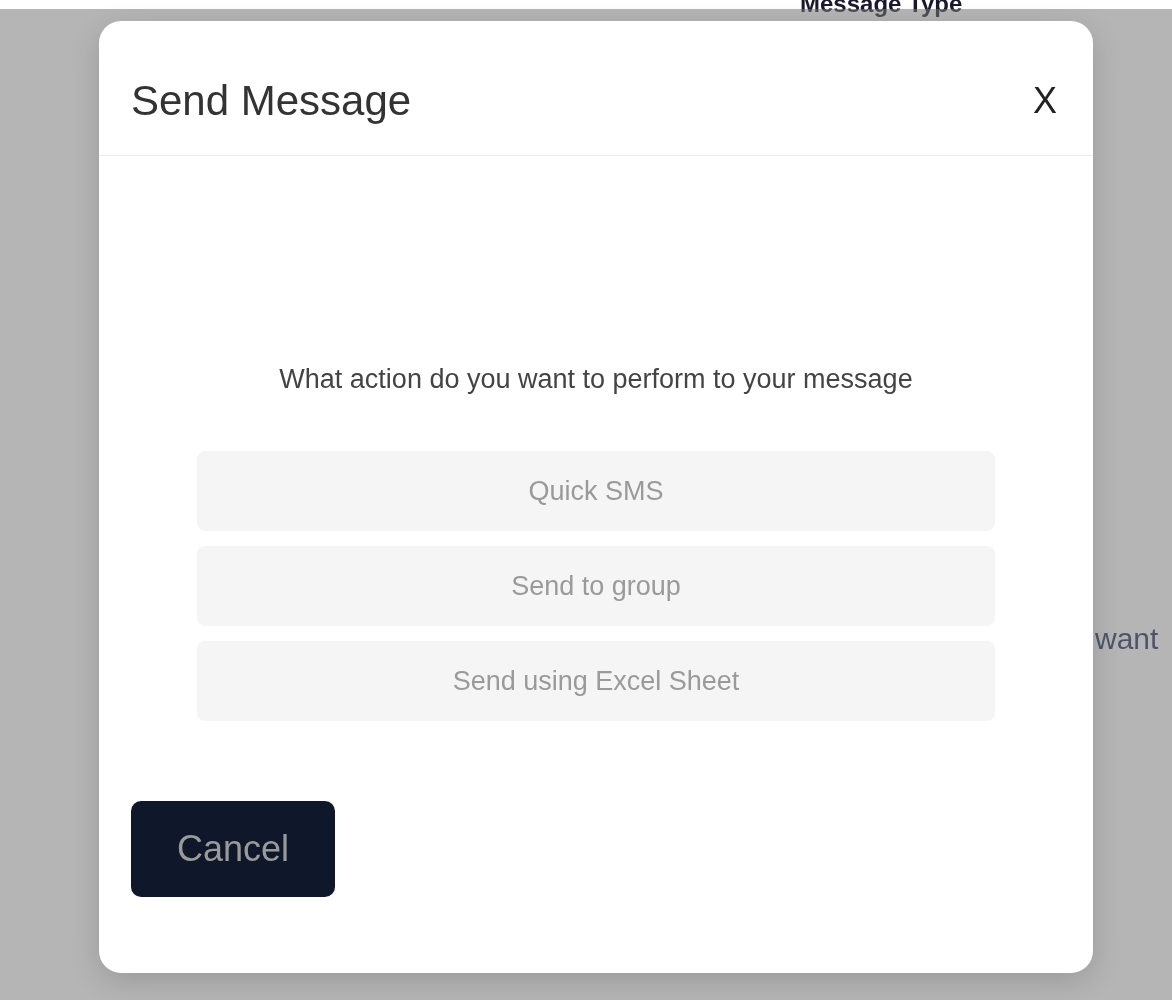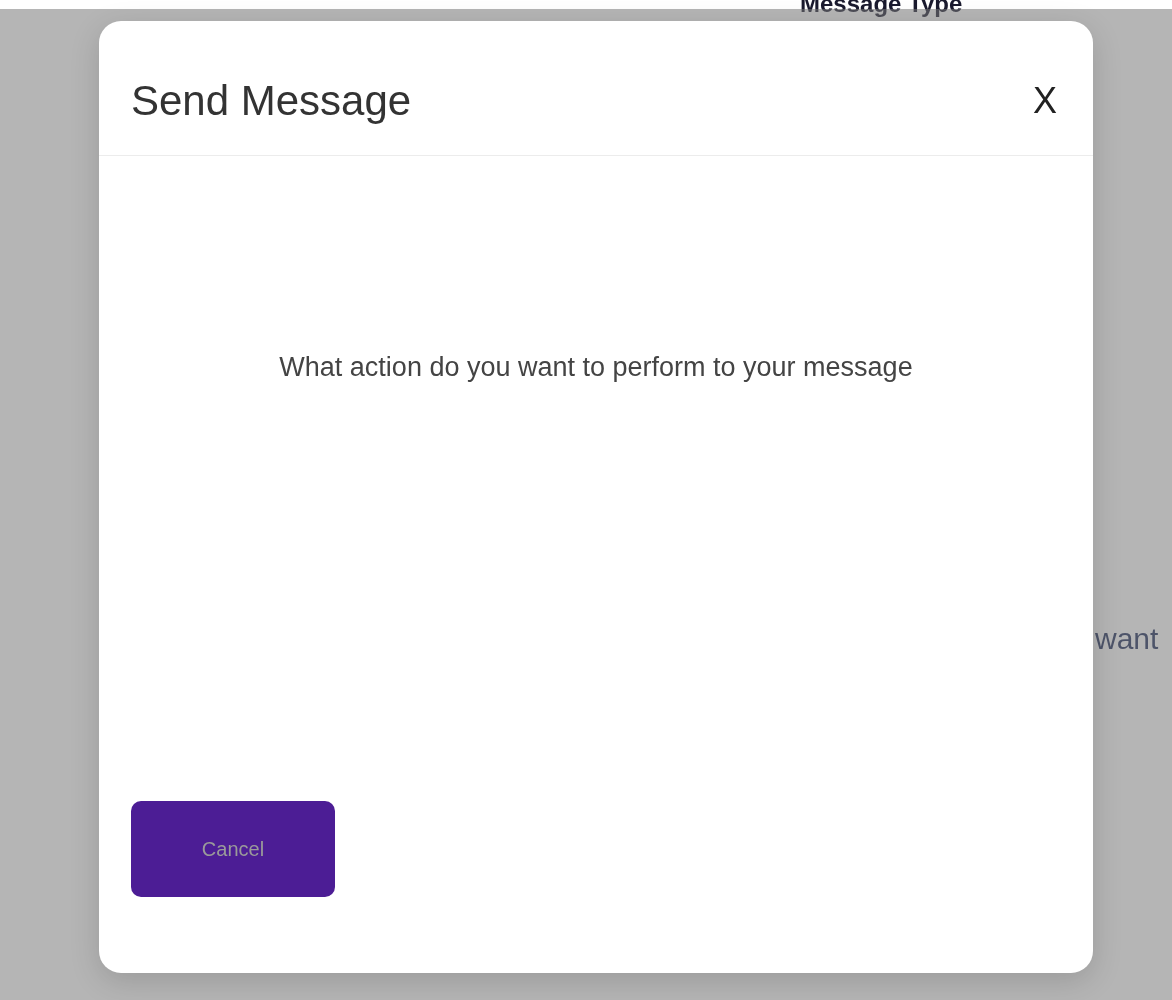--- a/index.html
+++ b/index.html
@@ -95,20 +95,21 @@
       flex-direction: column;
       align-items: center;
       padding-top: 196px;
     }
     .prompt-text {
       font-size: 27px;
       font-weight: 400;
       color: #444444;
       margin-bottom: 56px;
       text-align: center;
+      margin-top: 12px;
     }
     .option-buttons {
       display: flex;
       flex-direction: column;
       gap: 15px;
       width: 798px;
     }
     .option-button {
       width: 100%;
       height: 80px;
@@ -120,24 +121,24 @@
       color: #9a9a9a;
       cursor: pointer;
       font-family: inherit;
     }
     .modal-footer {
       padding: 0 0 76px 32px;
     }
     .cancel-button {
       width: 204px;
       height: 96px;
-      background: #4c1d95;
+      background: #0f172a;
       border: none;
       border-radius: 10px;
-      font-size: 20px;
+      font-size: 36px;
       font-weight: 500;
       color: #9a9a9a;
       cursor: pointer;
       font-family: inherit;
     }
   </style>
 </head>
 <body>
 
 <div class="backdrop">
@@ -150,18 +151,23 @@
 <div class="modal">
   <div class="modal-header">
     <div class="modal-header-inner">
       <div class="modal-title">Send Message</div>
       <div class="close-button">X</div>
     </div>
   </div>
 
   <div class="modal-body">
     <div class="prompt-text">What action do you want to perform to your message</div>
+    <div class="option-buttons">
+      <button class="option-button">Quick SMS</button>
+      <button class="option-button">Send to group</button>
+      <button class="option-button">Send using Excel Sheet</button>
+    </div>
   </div>
 
   <div class="modal-footer">
     <button class="cancel-button">Cancel</button>
   </div>
 </div>
 
 </body></html>

